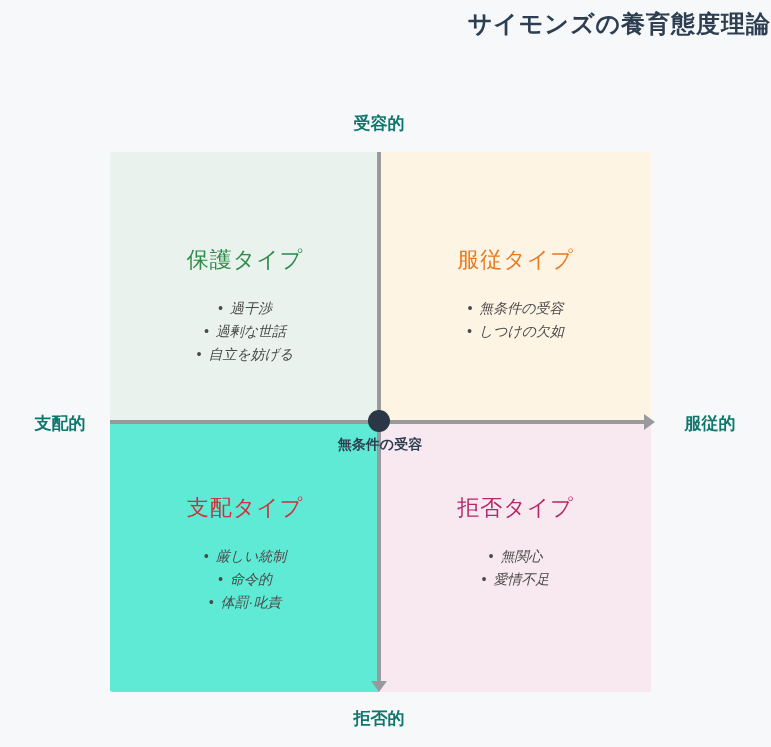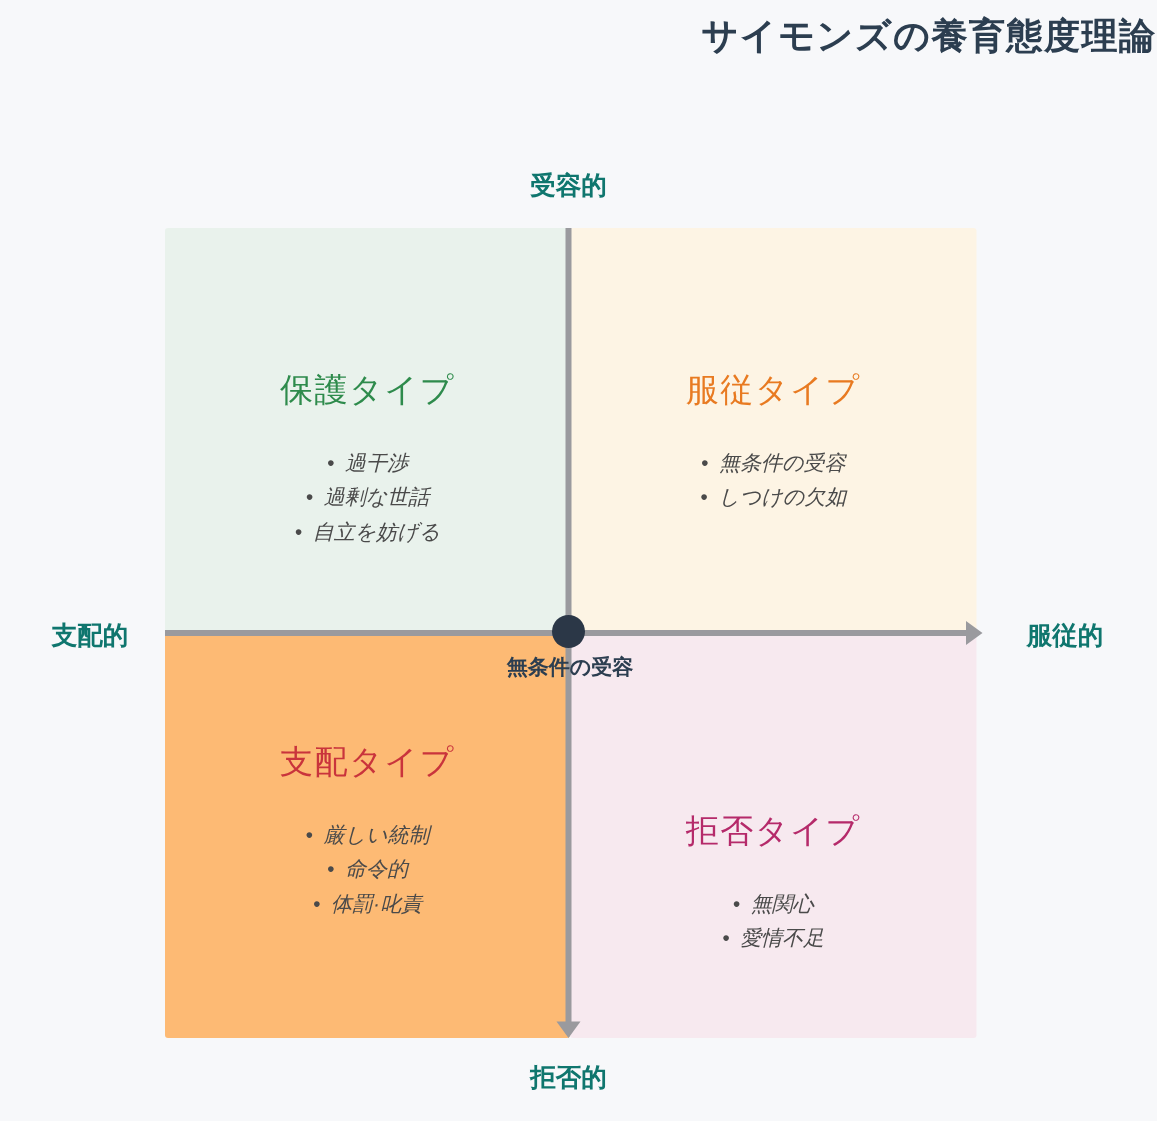--- a/index.html
+++ b/index.html
@@ -123,31 +123,31 @@
 </div>
 
 <div class="quad quad-tr" style="background: rgb(253, 244, 228);">
   <span class="quad-title" style="color: rgb(232, 122, 33);">服従タイプ</span>
   <ul class="quad-list">
     <li><span class="bullet">•</span><span>無条件の受容</span></li>
     <li><span class="bullet">•</span><span>しつけの欠如</span></li>
   </ul>
 </div>
 
-<div class="quad quad-bl" style="background: #fdba74;">
+<div class="quad quad-bl" style="background: #5eead4;">
   <span class="quad-title" style="color: rgb(201, 52, 60);">支配タイプ</span>
   <ul class="quad-list">
     <li><span class="bullet">•</span><span>厳しい統制</span></li>
     <li><span class="bullet">•</span><span>命令的</span></li>
     <li><span class="bullet">•</span><span>体罰·叱責</span></li>
   </ul>
 </div>
 
 <div class="quad quad-br" style="background: rgb(247, 233, 239);">
-  <span class="quad-title" style="color: rgb(181, 42, 106); margin-top: 46px;">拒否タイプ</span>
+  <span class="quad-title" style="color: rgb(181, 42, 106);">拒否タイプ</span>
   <ul class="quad-list">
     <li><span class="bullet">•</span><span>無関心</span></li>
     <li><span class="bullet">•</span><span>愛情不足</span></li>
   </ul>
 </div>
 
 <div class="axis-h"></div>
 <div class="axis-v"></div>
 <div class="arrow-right"></div>
 <div class="arrow-down"></div>

